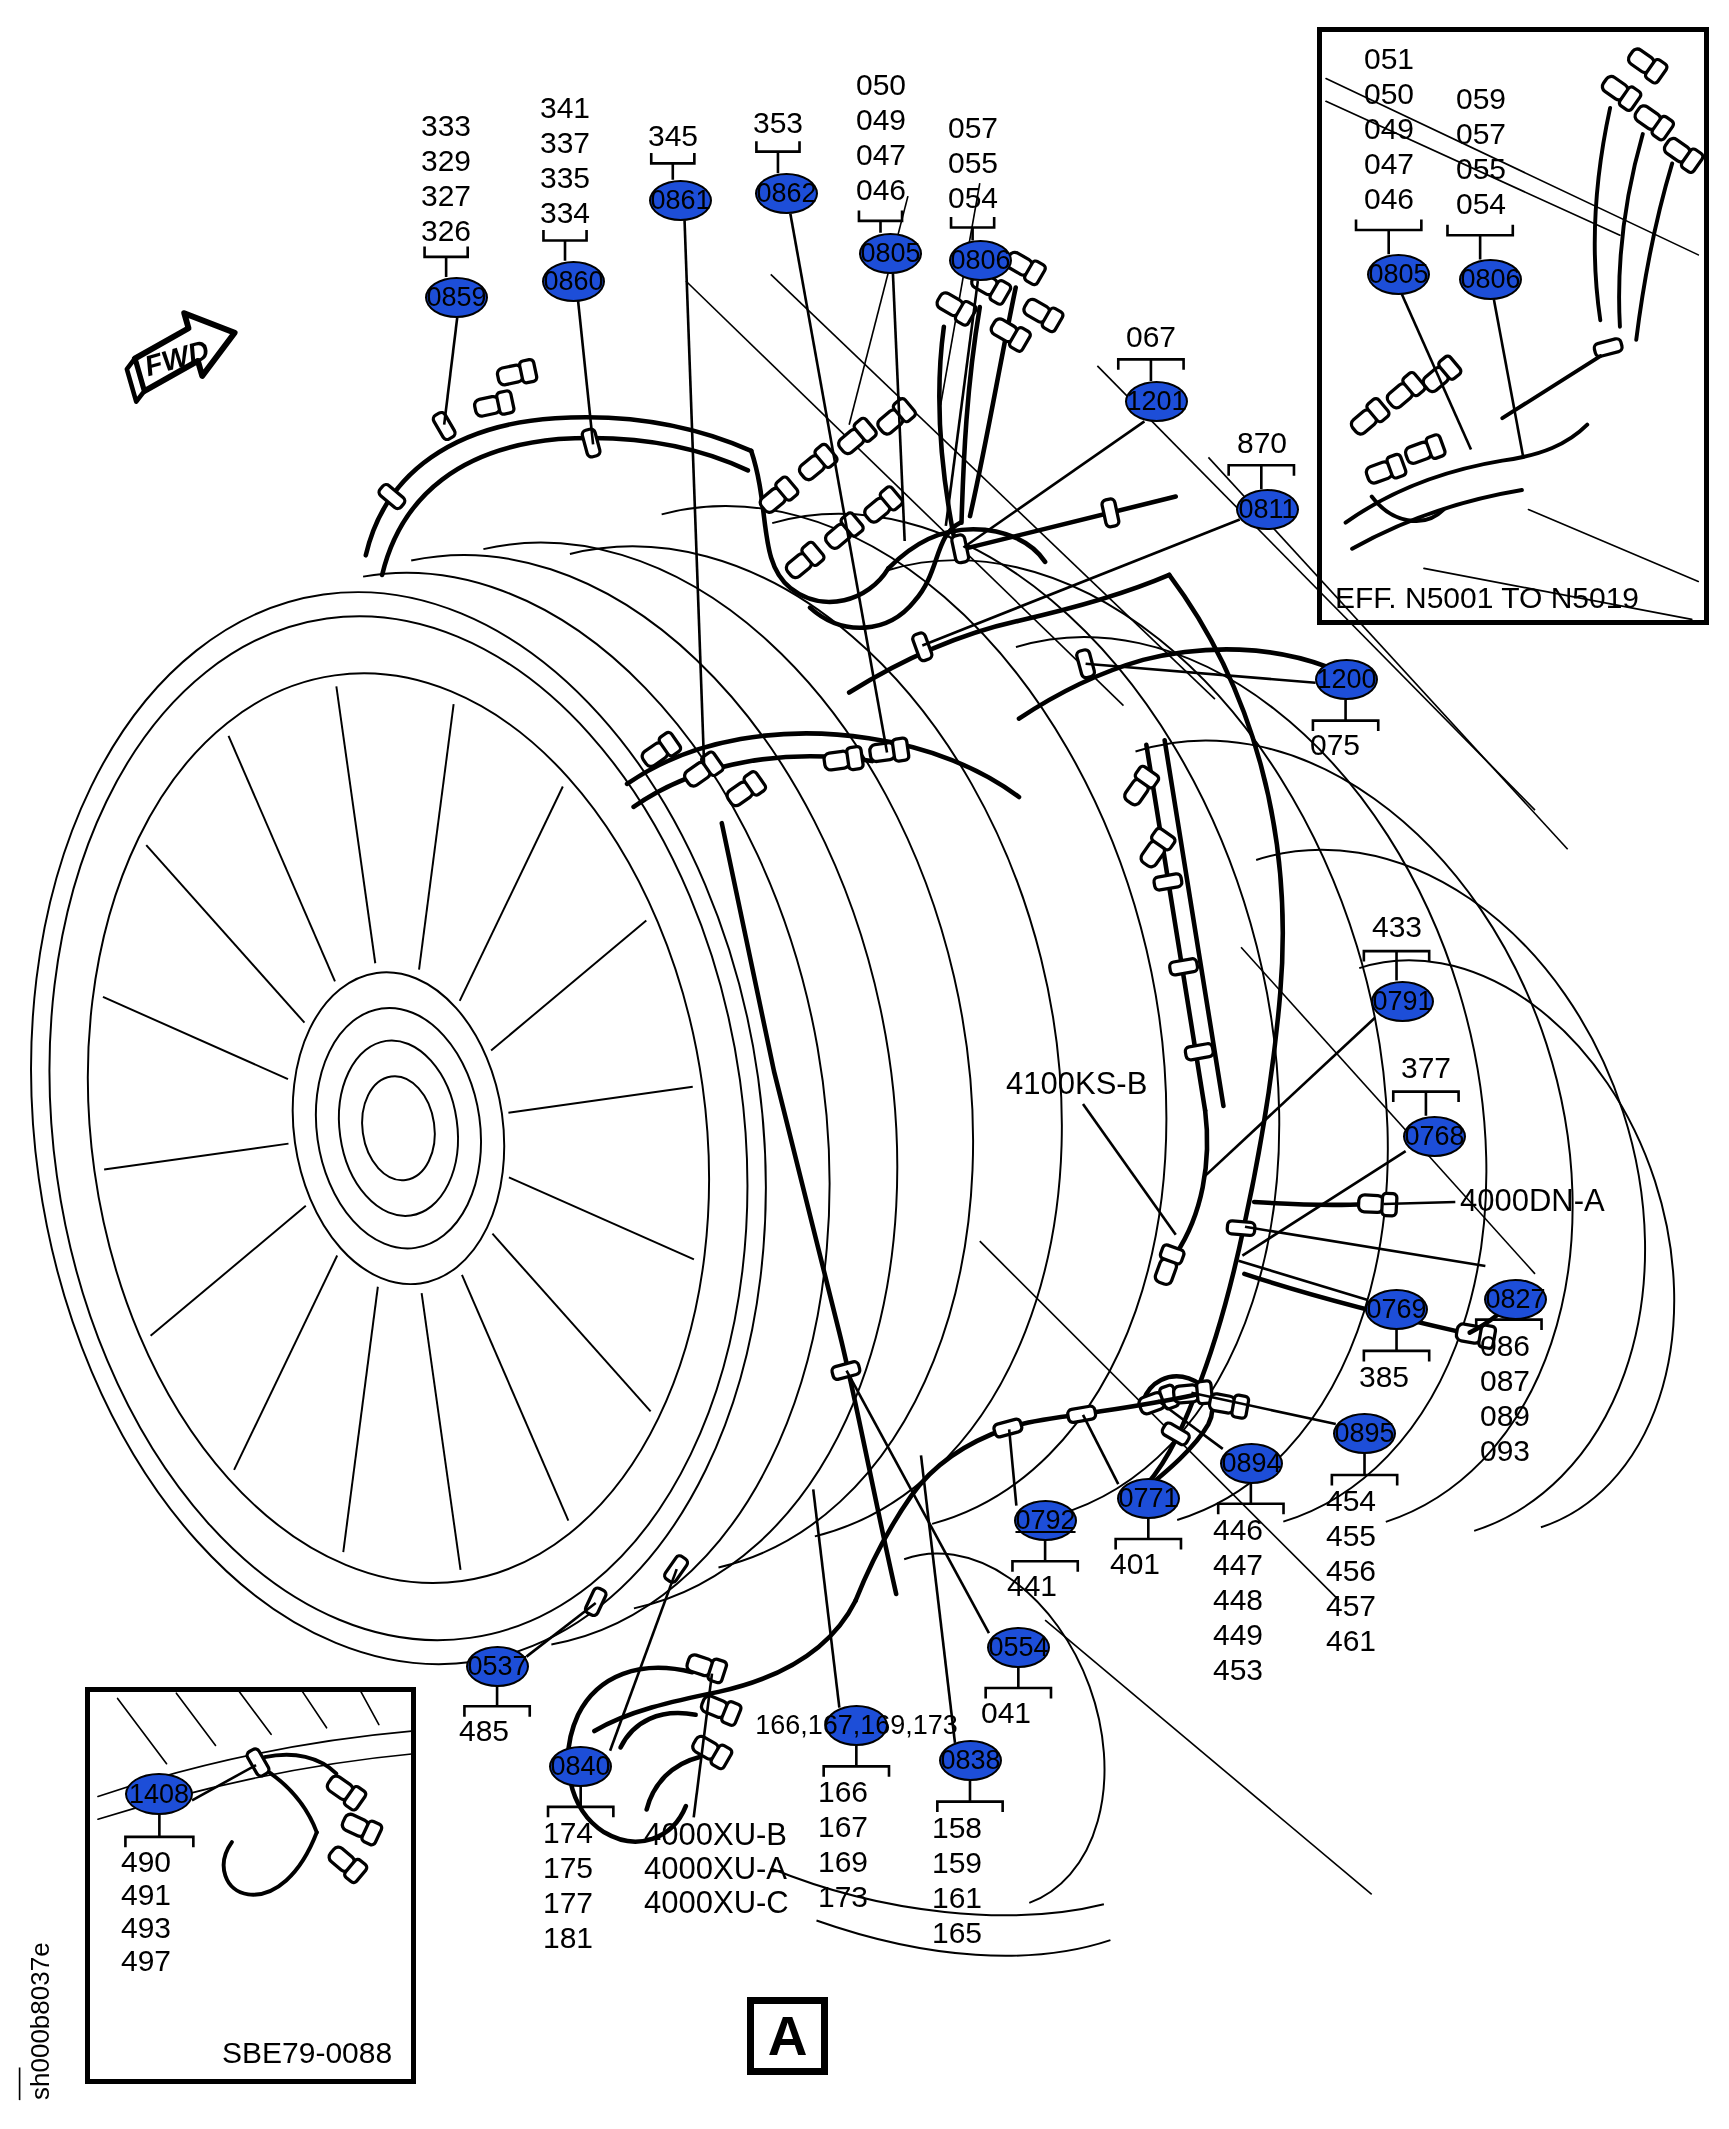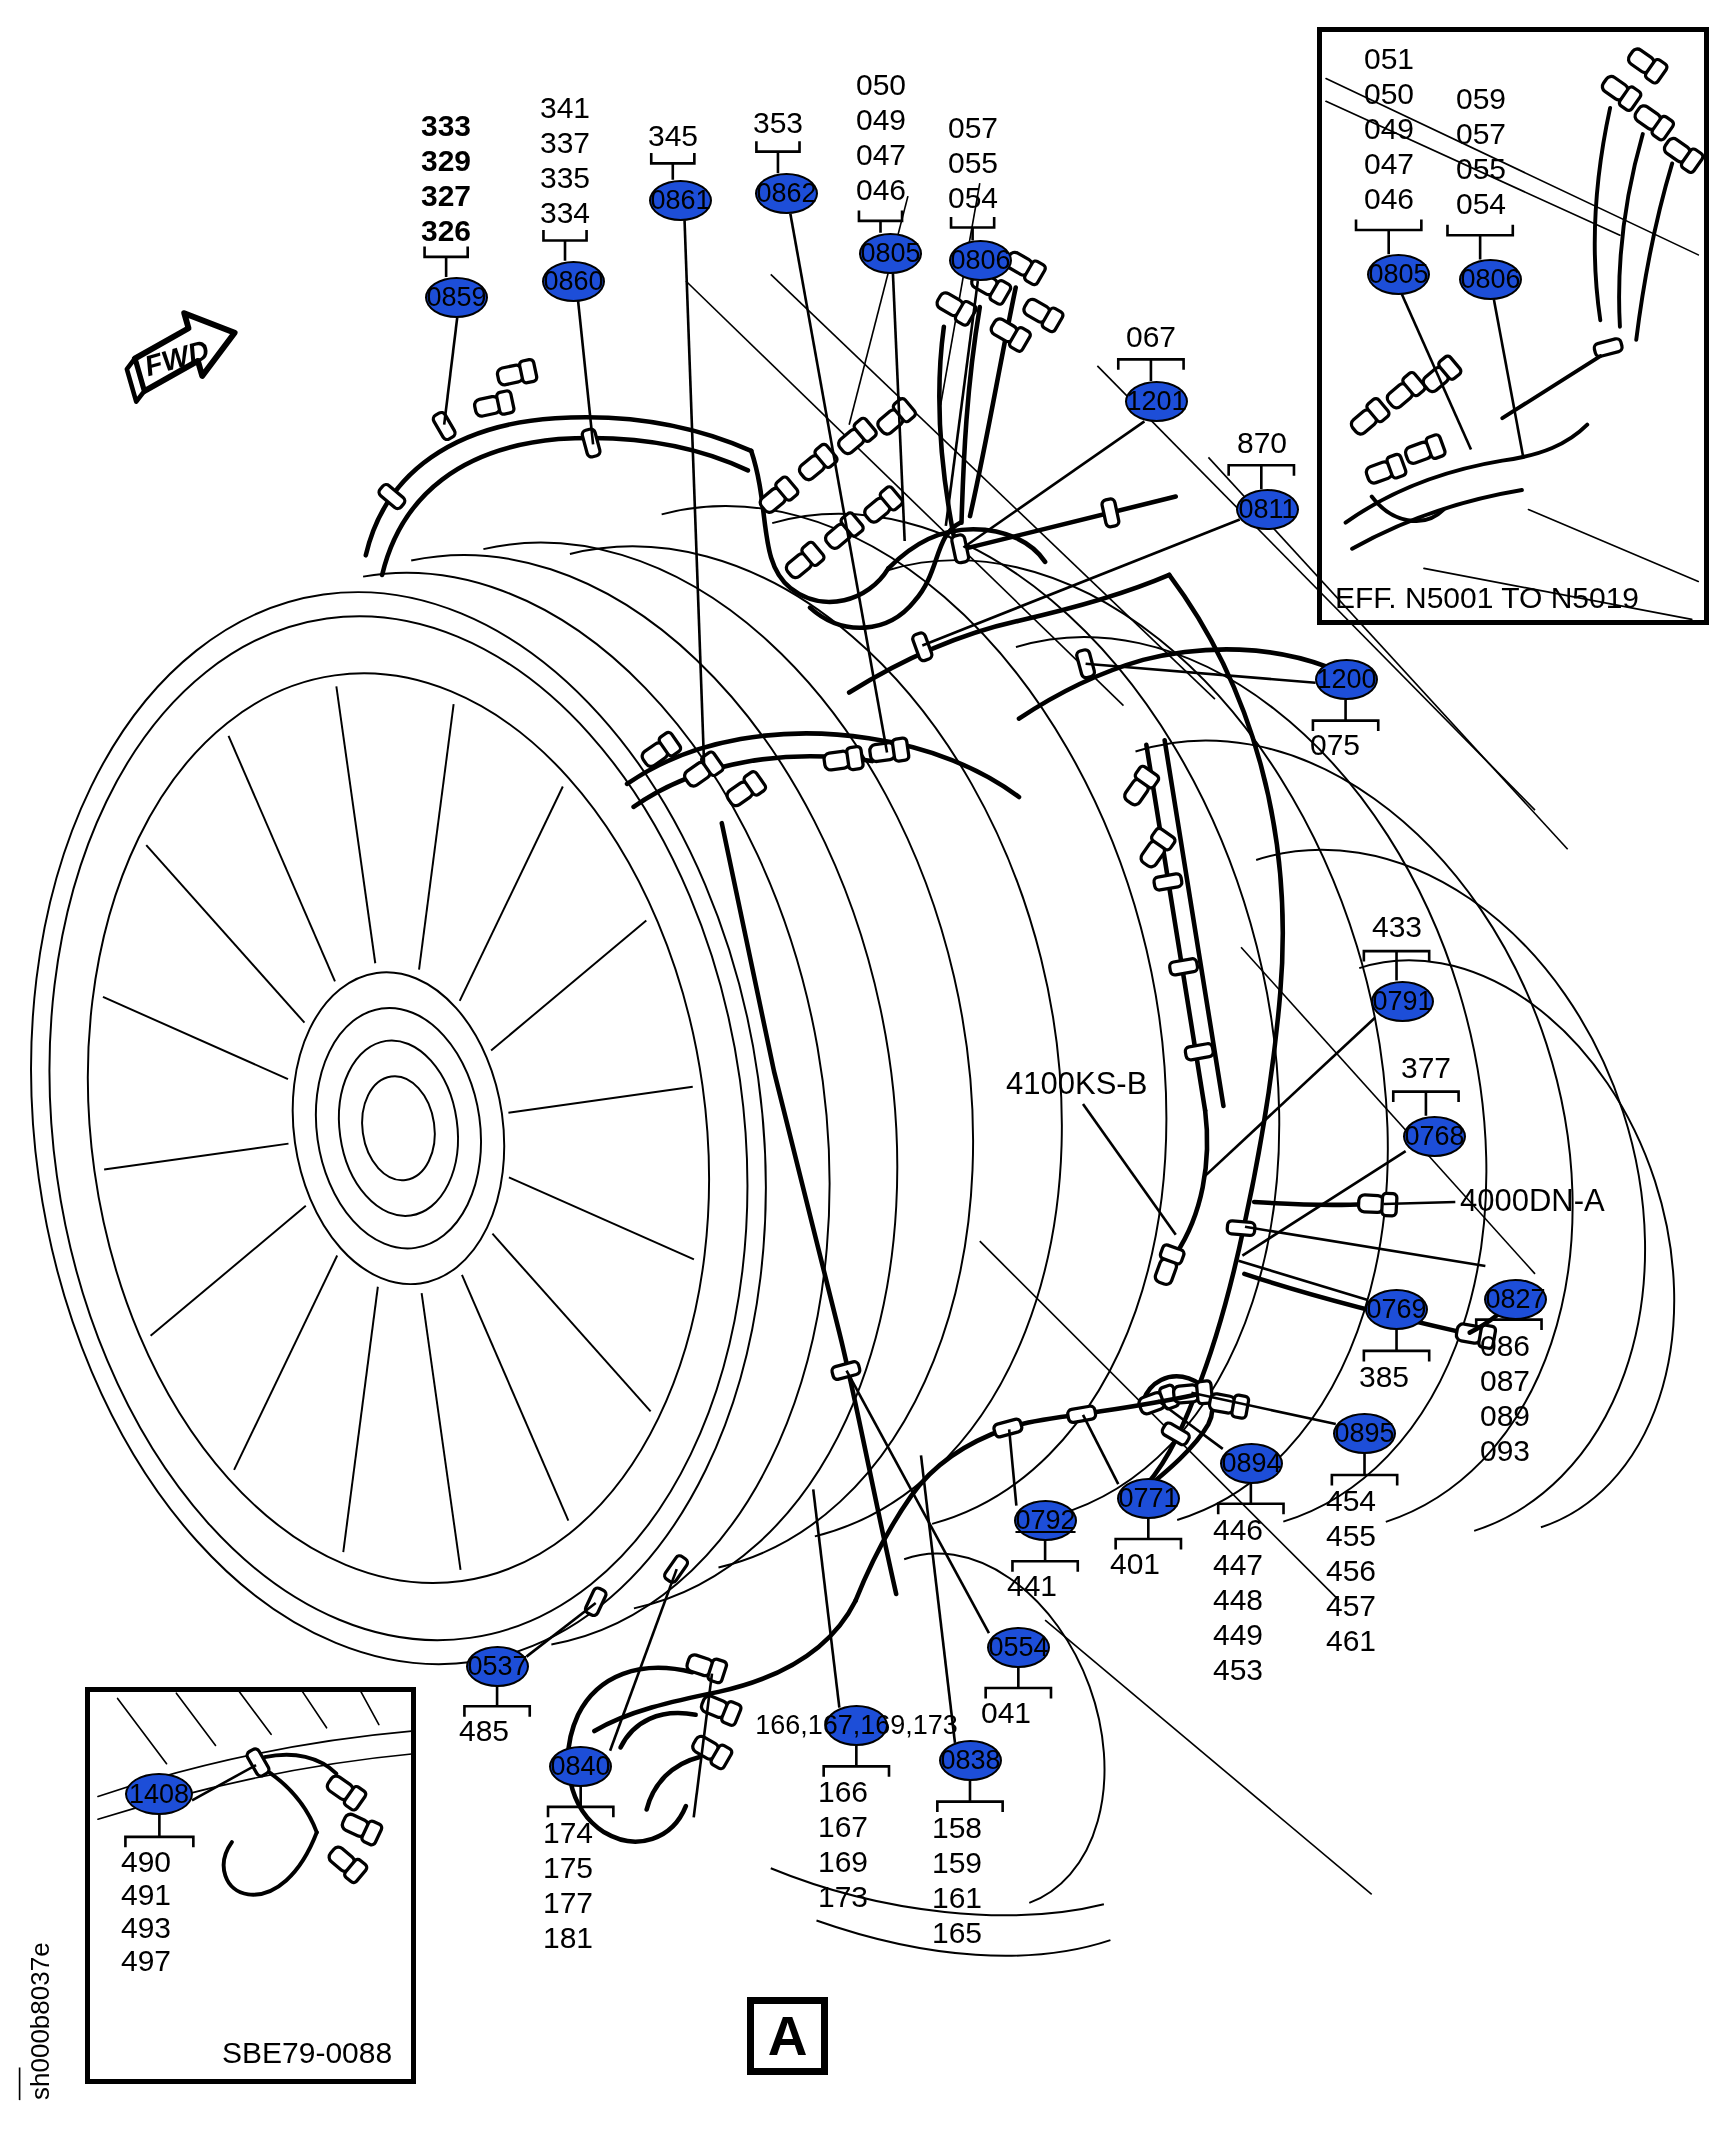--- a/index.html
+++ b/index.html
@@ -295,21 +295,21 @@
     <g transform="translate(198 520) rotate(-16)">
       <path d="M 0 30 L 92 8 L 92 -16 L 158 34 L 92 84 L 92 60 L 0 82 Z" fill="#fff" stroke="#000" stroke-width="9" stroke-linejoin="round"></path>
       <path d="M 0 30 L -16 42 L -16 94 L 0 82 Z" fill="#fff" stroke="#000" stroke-width="7" stroke-linejoin="round"></path>
       <text x="12" y="62" font-size="44" font-weight="bold" font-style="italic">FWD</text>
     </g>
   </svg>
 
   <div class="framebox" style="left:1317px; top:27px; width:392px; height:598px;"></div>
   <div class="framebox" style="left:85px; top:1687px; width:331px; height:397px;"></div>
 
-  <div class="num-list" style="left:410px; top:108px;font-weight:bold;">
+  <div class="num-list" style="left:410px; top:108px;">
       <div>333</div>
       <div>329</div>
       <div>327</div>
       <div>326</div>
     </div>
   <div class="balloon" style="left:425px; top:277px;">0859</div>
 
   <div class="num-list" style="left:529px; top:90px;">
       <div>341</div>
       <div>337</div>
@@ -464,18 +464,23 @@
   <div class="num-list lh50" style="left:110px; top:1845px;">
       <div>490</div>
       <div>491</div>
       <div>493</div>
       <div>497</div>
     </div>
   <div class="caption" style="left:222px; top:2036px;">SBE79-0088</div>
 
   <div class="plabel" style="left:1006px; top:1066px;">4100KS-B</div>
   <div class="plabel" style="left:1460px; top:1183px;">4000DN-A</div>
+  <div class="plabel-list" style="left:644px; top:1818px;">
+      <div>4000XU-B</div>
+      <div>4000XU-A</div>
+      <div>4000XU-C</div>
+    </div>
 
   <div id="abox">A</div>
   <div id="sidecode">sh000b8037e</div>
 
 </div>
 
 
 </body></html>

